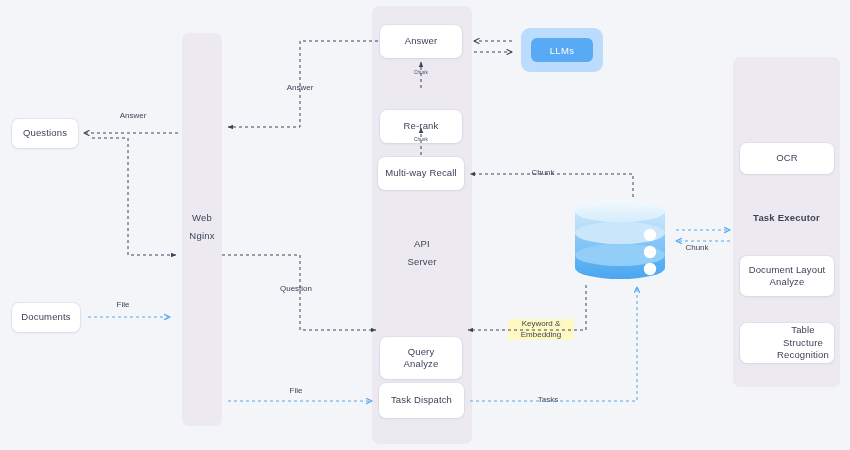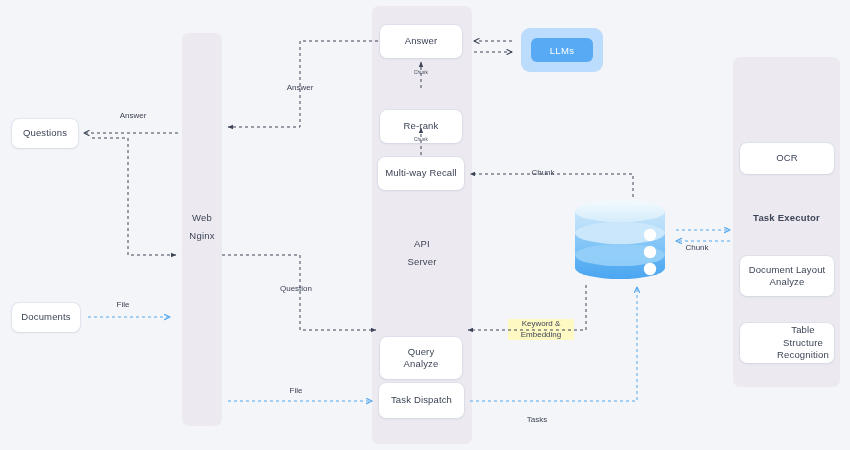--- a/index.html
+++ b/index.html
@@ -153,21 +153,21 @@
   <div class="edge-label" style="left:270px;top:83px;width:60px;">Answer</div>
   <div class="edge-label" style="left:100px;top:300px;width:46px;">File</div>
   <div class="edge-label" style="left:265px;top:284px;width:62px;">Question</div>
   <div class="edge-label" style="left:265px;top:386px;width:62px;">File</div>
   <div class="edge-label tiny" style="left:401px;top:70px;width:40px;">Chunk</div>
   <div class="edge-label tiny" style="left:401px;top:137px;width:40px;">Chunk</div>
   <div class="edge-label" style="left:522px;top:168px;width:42px;background:#f4f5f8;">Chunk</div>
   <div class="edge-label" style="left:675px;top:243px;width:44px;">Chunk</div>
   <div class="edge-label" style="left:508px;top:319px;width:66px;background:#fef9c3;">Keyword &amp;
 Embedding</div>
-  <div class="edge-label" style="left:516px;top:395px;width:42px;background:#f4f5f8;margin-top:20px;">Tasks</div>
+  <div class="edge-label" style="left:527px;top:395px;width:42px;background:#f4f5f8;">Tasks</div>
 
   <svg id="wires">
     <defs>
       <marker id="ad" markerWidth="7" markerHeight="7" refX="5.4" refY="3" orient="auto">
         <path d="M0,0.6 L5.6,3 L0,5.4 Z" fill="#3d4457"></path>
       </marker>
       <marker id="ab" markerWidth="8" markerHeight="8" refX="6" refY="3.2" orient="auto">
         <path d="M0.4,0.6 L6,3.2 L0.4,5.8" fill="none" stroke="#53a8f0" stroke-width="1.2" stroke-linecap="round" stroke-linejoin="round"></path>
       </marker>
       <marker id="ao" markerWidth="8" markerHeight="8" refX="5.6" refY="3.2" orient="auto">

